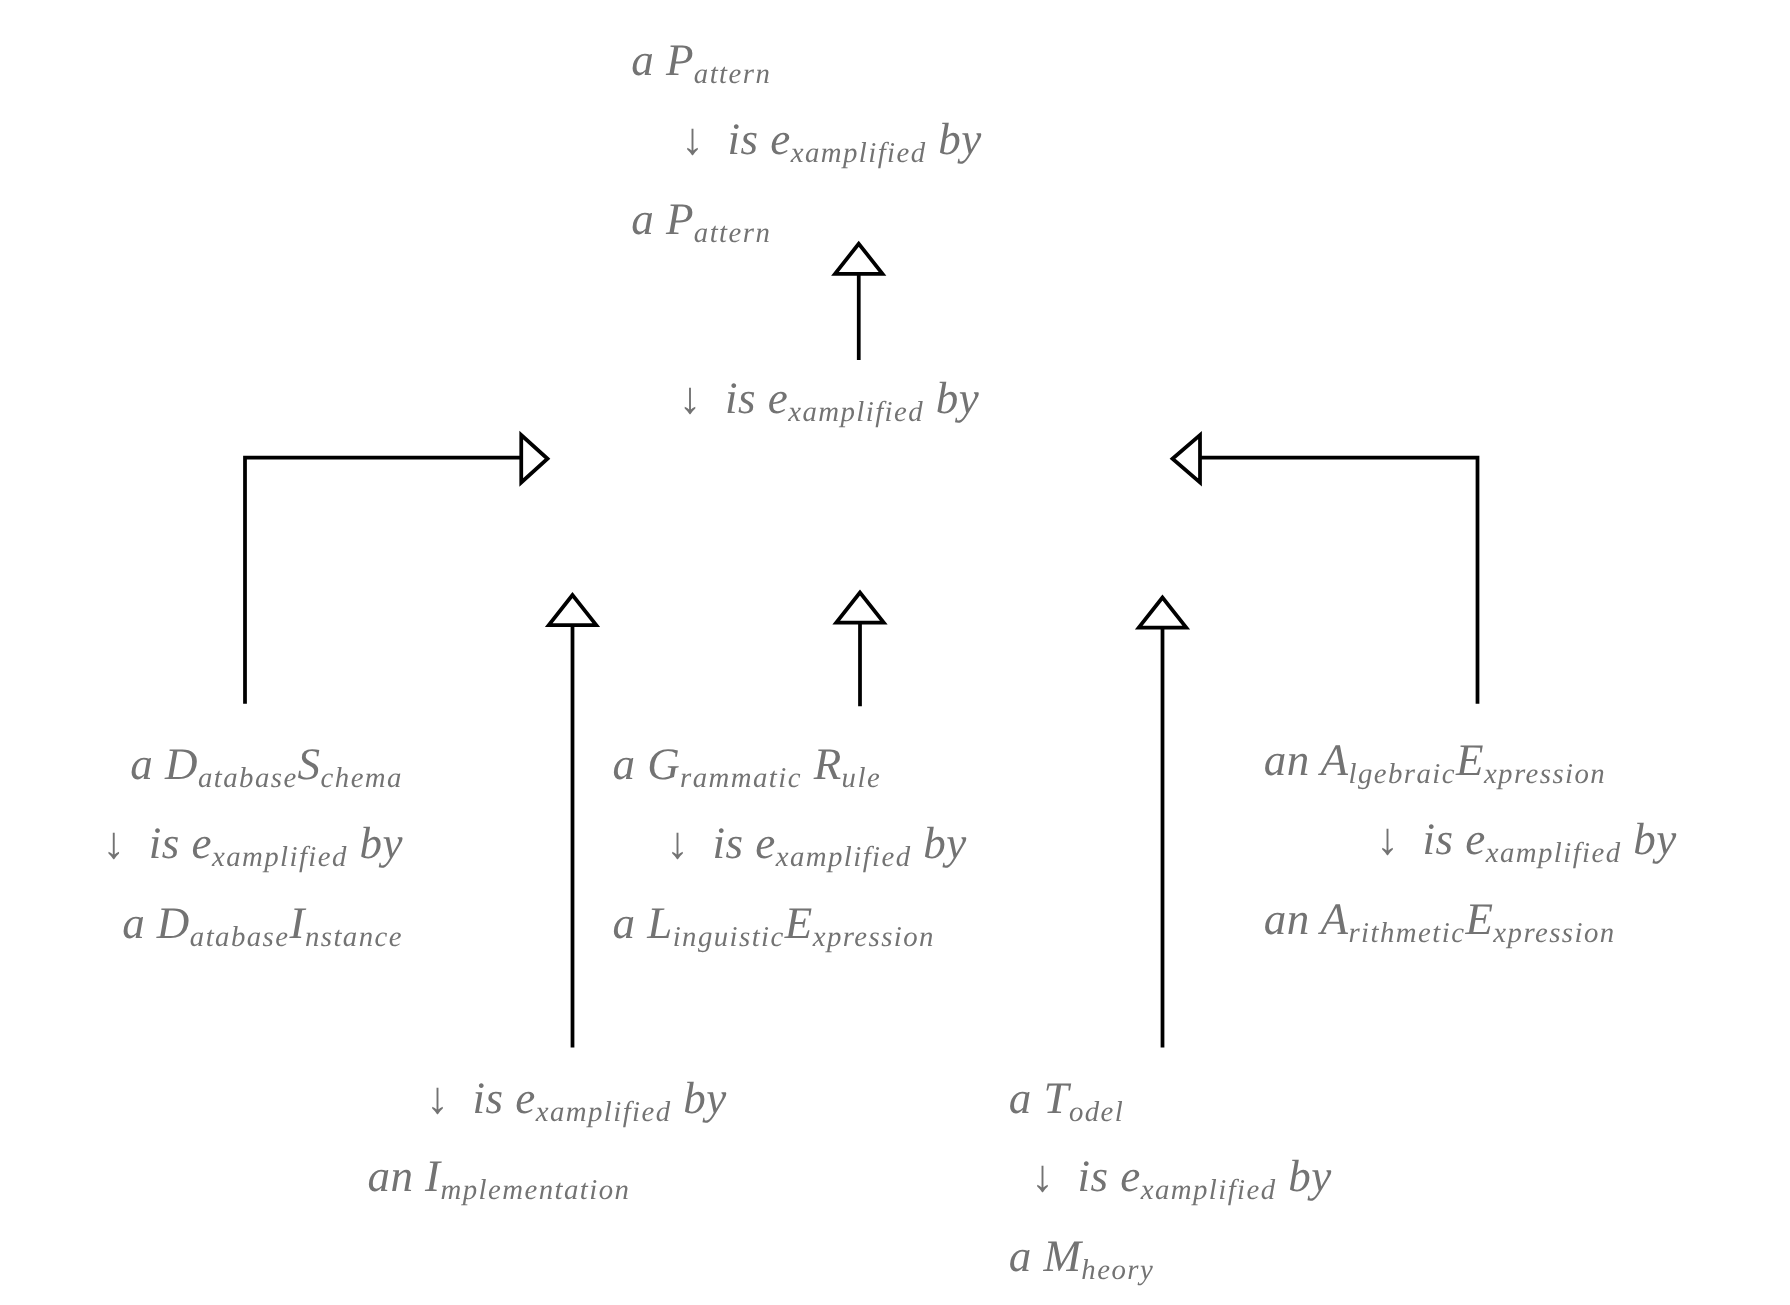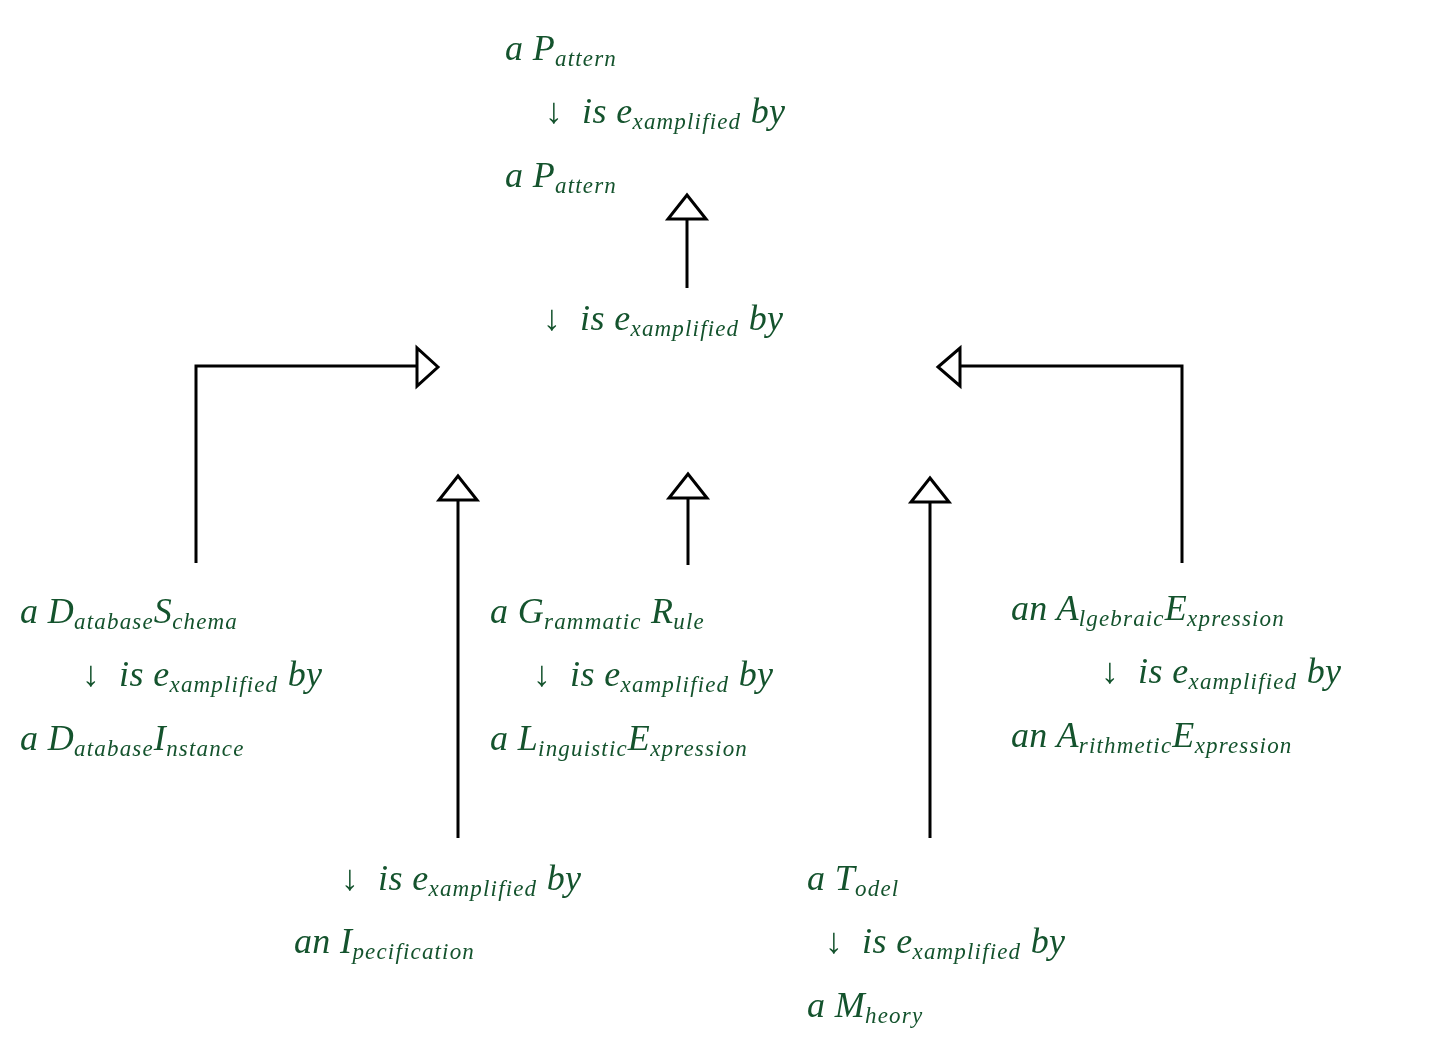--- a/index.html
+++ b/index.html
@@ -8,21 +8,21 @@
     background: #ffffff;
   }
   .canvas {
     position: relative;
     width: 1432px;
     height: 1044px;
     background: #ffffff;
     overflow: hidden;
     font-family: "Liberation Serif", "DejaVu Serif", serif;
     font-style: italic;
-    color: #14532d;
+    color: #737373;
   }
   svg.connectors {
     position: absolute;
     left: 0;
     top: 0;
     width: 1432px;
     height: 1044px;
     pointer-events: none;
   }
   svg.connectors line, svg.connectors polyline {
@@ -48,21 +48,21 @@
   .block .sub {
     font-size: 0.64em;
     vertical-align: -0.28em;
     letter-spacing: 0.05em;
   }
   
   [data-block="pattern"]              { left: 505px;  top: 22px;  }
   [data-block="pattern"] .mid         { margin-left: 40px; }
   [data-block="schema"]               { left: 498px;  top: 292px; }
   [data-block="schema"] .mid          { margin-left: 45px; }
-  [data-block="database-schema"]      { left: 20px;   top: 585px; }
+  [data-block="database-schema"]      { left: 20px;   top: 585px; text-align: right; }
   [data-block="database-schema"] .mid { margin-left: 62px; }
   [data-block="grammatic-rule"]       { left: 490px;  top: 585px; }
   [data-block="grammatic-rule"] .mid  { margin-left: 43px; }
   [data-block="algebraic-expression"]      { left: 995px; top: 582px; margin-left: 16px; }
   [data-block="algebraic-expression"] .mid { margin-left: 90px; }
   [data-block="specification"]        { left: 294px;  top: 852px; }
   [data-block="specification"] .mid   { margin-left: 47px; }
   [data-block="theory"]               { left: 807px;  top: 852px; }
   [data-block="theory"] .mid          { margin-left: 18px; }
 </style>
@@ -102,16 +102,16 @@
       <polyline points="1182,563 1182,366 960,366"></polyline>
       <polygon points="938,367 960,348 960,386"></polygon>
     </g>
   </svg>
 
   <div class="block" data-block="pattern"><div class="line"><span>a P</span><span class="sub">attern</span></div><div class="line mid"><span>↓</span><span>  is e</span><span class="sub">xamplified</span><span> by</span></div><div class="line"><span>a P</span><span class="sub">attern</span></div></div>
   <div class="block" data-block="schema"><div class="line mid"><span>↓</span><span>  is e</span><span class="sub">xamplified</span><span> by</span></div></div>
   <div class="block" data-block="database-schema"><div class="line"><span>a D</span><span class="sub">atabase</span><span>S</span><span class="sub">chema</span></div><div class="line mid"><span>↓</span><span>  is e</span><span class="sub">xamplified</span><span> by</span></div><div class="line"><span>a D</span><span class="sub">atabase</span><span>I</span><span class="sub">nstance</span></div></div>
   <div class="block" data-block="grammatic-rule"><div class="line"><span>a G</span><span class="sub">rammatic</span><span> R</span><span class="sub">ule</span></div><div class="line mid"><span>↓</span><span>  is e</span><span class="sub">xamplified</span><span> by</span></div><div class="line"><span>a L</span><span class="sub">inguistic</span><span>E</span><span class="sub">xpression</span></div></div>
   <div class="block" data-block="algebraic-expression"><div class="line"><span>an A</span><span class="sub">lgebraic</span><span>E</span><span class="sub">xpression</span></div><div class="line mid"><span>↓</span><span>  is e</span><span class="sub">xamplified</span><span> by</span></div><div class="line"><span>an A</span><span class="sub">rithmetic</span><span>E</span><span class="sub">xpression</span></div></div>
-  <div class="block" data-block="specification"><div class="line mid"><span>↓</span><span>  is e</span><span class="sub">xamplified</span><span> by</span></div><div class="line"><span>an I</span><span class="sub">pecification</span></div></div>
+  <div class="block" data-block="specification"><div class="line mid"><span>↓</span><span>  is e</span><span class="sub">xamplified</span><span> by</span></div><div class="line"><span>an I</span><span class="sub">mplementation</span></div></div>
   <div class="block" data-block="theory"><div class="line"><span>a T</span><span class="sub">odel</span></div><div class="line mid"><span>↓</span><span>  is e</span><span class="sub">xamplified</span><span> by</span></div><div class="line"><span>a M</span><span class="sub">heory</span></div></div>
 
 </div>
 
 </body></html>

